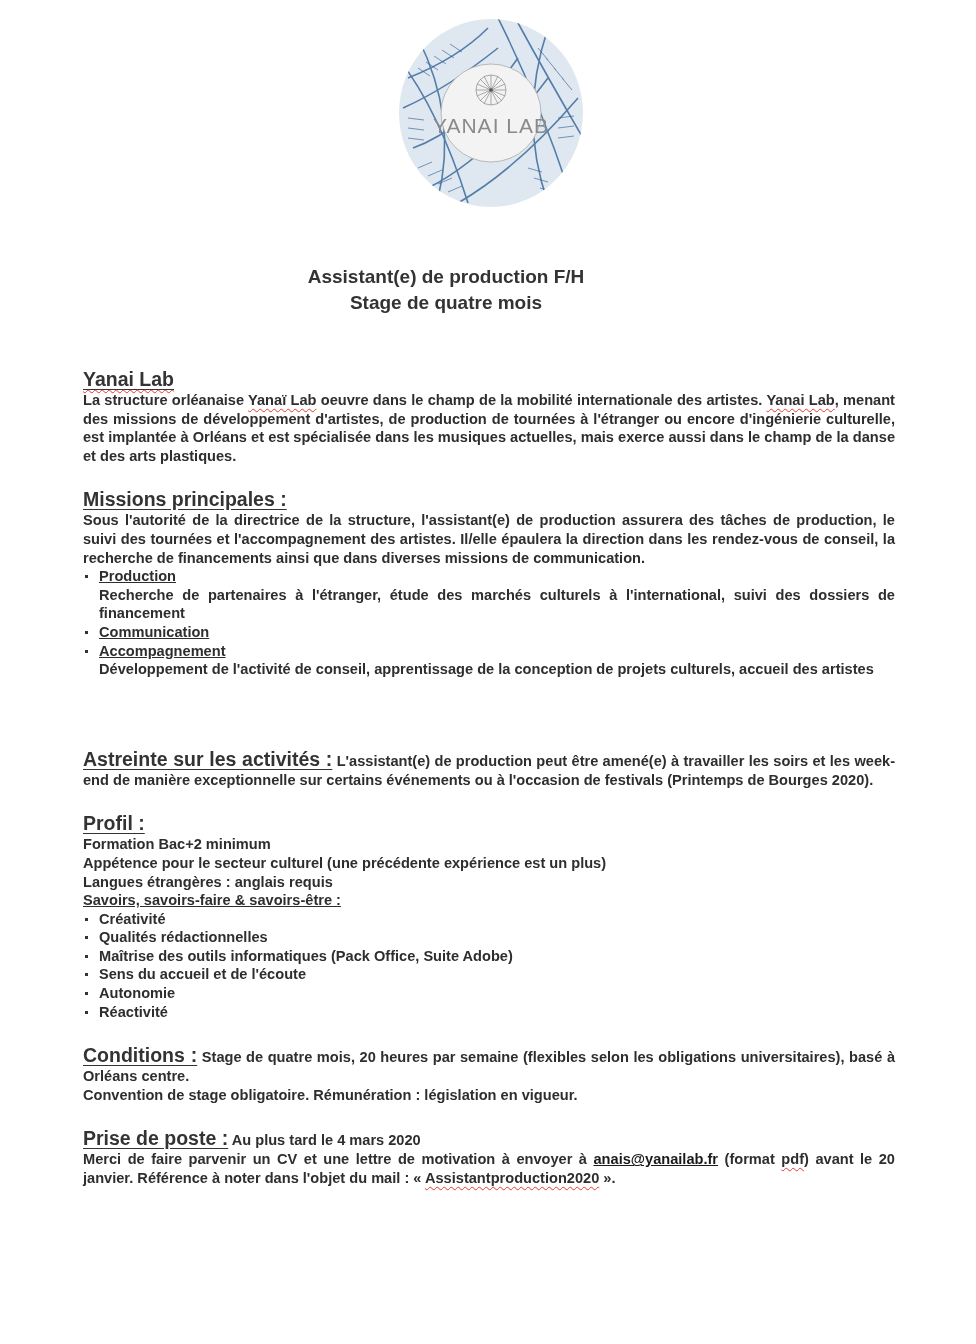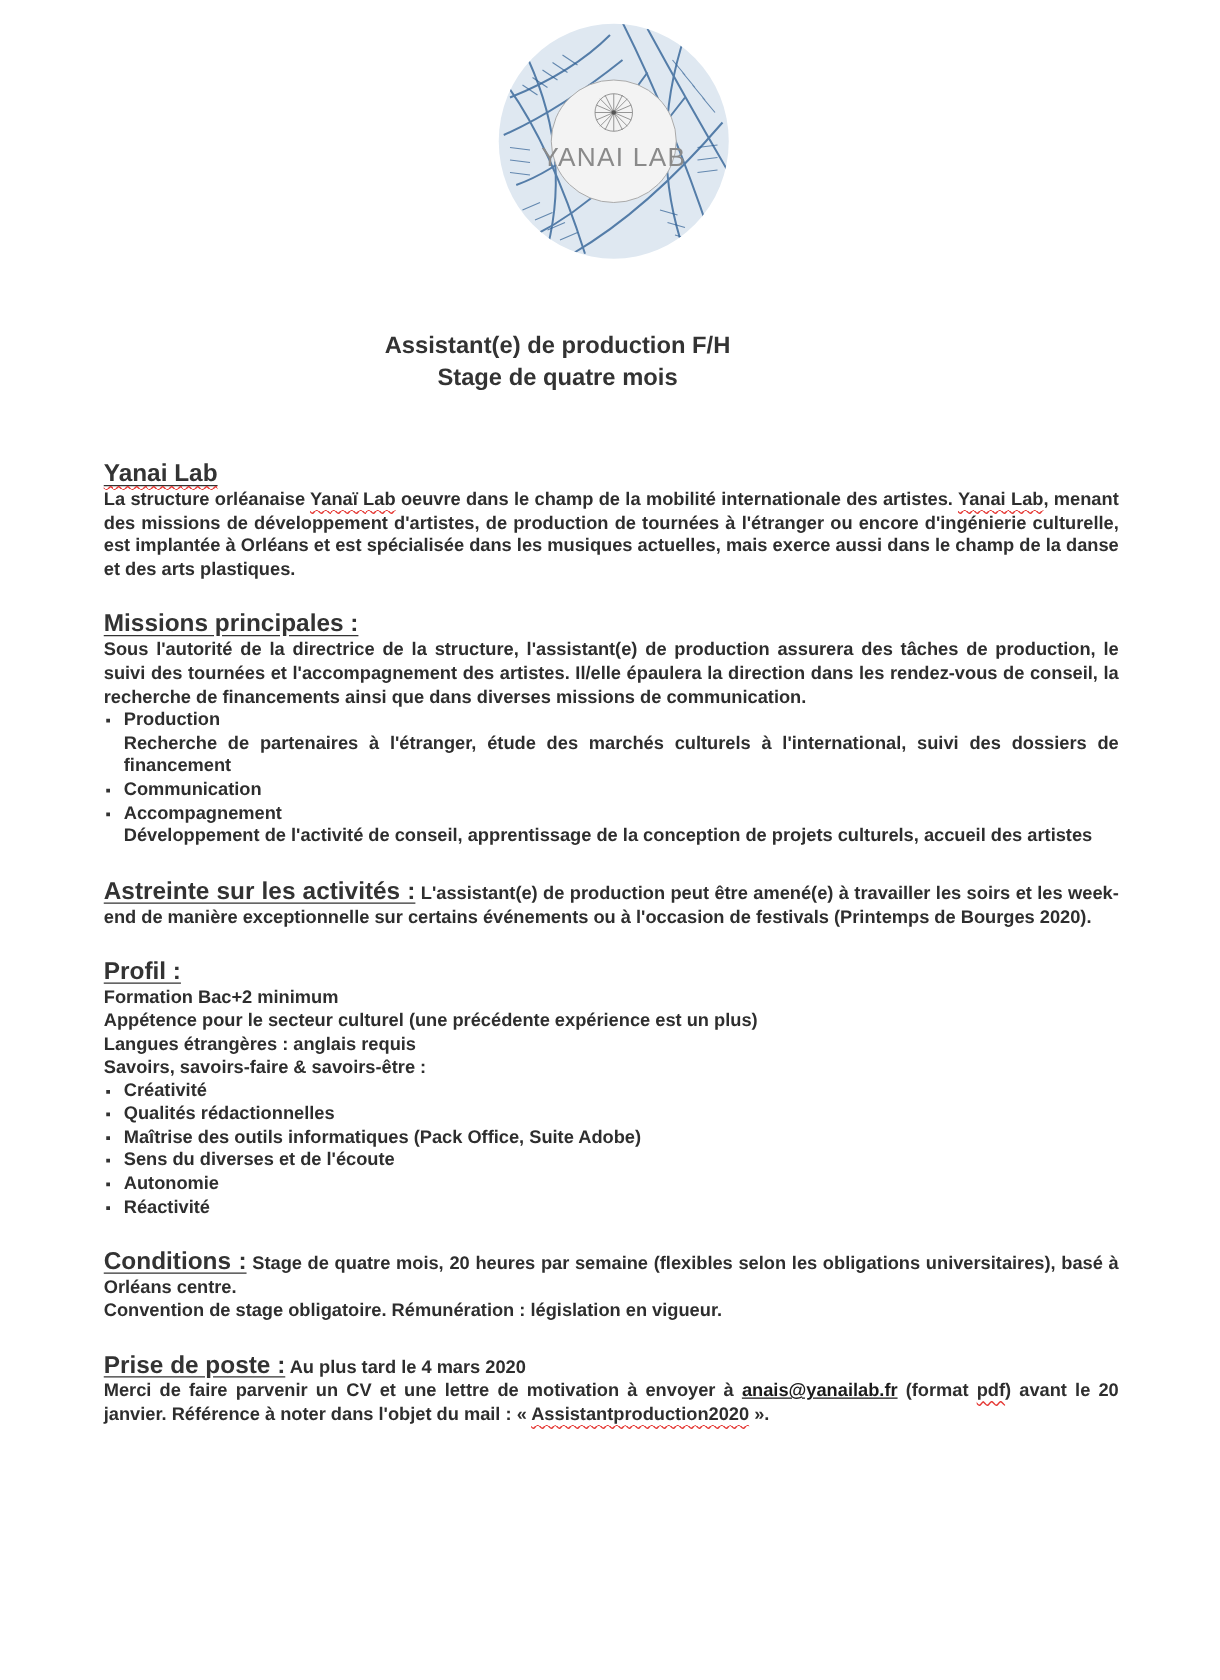--- a/index.html
+++ b/index.html
@@ -27,21 +27,21 @@
   .just { text-align: justify; text-align-last: left; }
   .spell { text-decoration: underline wavy #e53935; text-decoration-thickness: 1px; text-underline-offset: 3px; }
   .link { color: #1a1a1a; text-decoration: underline; font-weight: bold; }
   .sec { margin-bottom: 0; }
   .gap { height: 22px; }
   ul { margin: 0; padding: 0; list-style: none; }
   li { position: relative; padding-left: 16px; }
   li::before {
     content: ""; position: absolute; left: 2px; top: 8px; width: 3px; height: 3px; background: #333;
   }
-  .u { }
+  .u { text-decoration: underline; }
 </style>
 </head>
 <body>
 
 <div class="logo">
   <svg width="186" height="190" viewBox="0 0 186 190">
     <defs>
       <clipPath id="circ">
           <ellipse cx="93" cy="95" rx="92" ry="94"></ellipse>
         </clipPath>
@@ -108,37 +108,37 @@
       </li>
       <li>
         <div class="u">Accompagnement</div>
         <div class="just">Développement de l'activité de conseil, apprentissage de la conception de projets culturels, accueil des artistes</div>
       </li>
     </ul>
   </div>
 
   <div class="gap"></div>
 
-  <div class="sec just" style="font-weight:bold;">
+  <div class="sec just" style="font-weight:bold;margin-top:46px;">
     <span class="h">Astreinte sur les activités :</span><span> L'assistant(e) de production peut être amené(e) à travailler les soirs et les week-end de manière exceptionnelle sur certains événements ou à l'occasion de festivals (Printemps de Bourges 2020).</span>
   </div>
 
   <div class="gap"></div>
 
   <div class="sec" style="font-weight:bold;">
     <div class="h h-block">Profil :</div>
     <div>Formation Bac+2 minimum</div>
     <div>Appétence pour le secteur culturel (une précédente expérience est un plus)</div>
     <div>Langues étrangères : anglais requis</div>
     <div class="u">Savoirs, savoirs-faire &amp; savoirs-être :</div>
     <ul>
       <li>Créativité</li>
       <li>Qualités rédactionnelles</li>
       <li>Maîtrise des outils informatiques (Pack Office, Suite Adobe)</li>
-      <li>Sens du diverses et de l'écoute</li>
+      <li>Sens du accueil et de l'écoute</li>
       <li>Autonomie</li>
       <li>Réactivité</li>
     </ul>
   </div>
 
   <div class="gap"></div>
 
   <div class="sec" style="font-weight:bold;">
     <div class="just">
       <span class="h">Conditions :</span><span> Stage de quatre mois, 20 heures par semaine (flexibles selon les obligations universitaires), basé à Orléans centre.</span>

